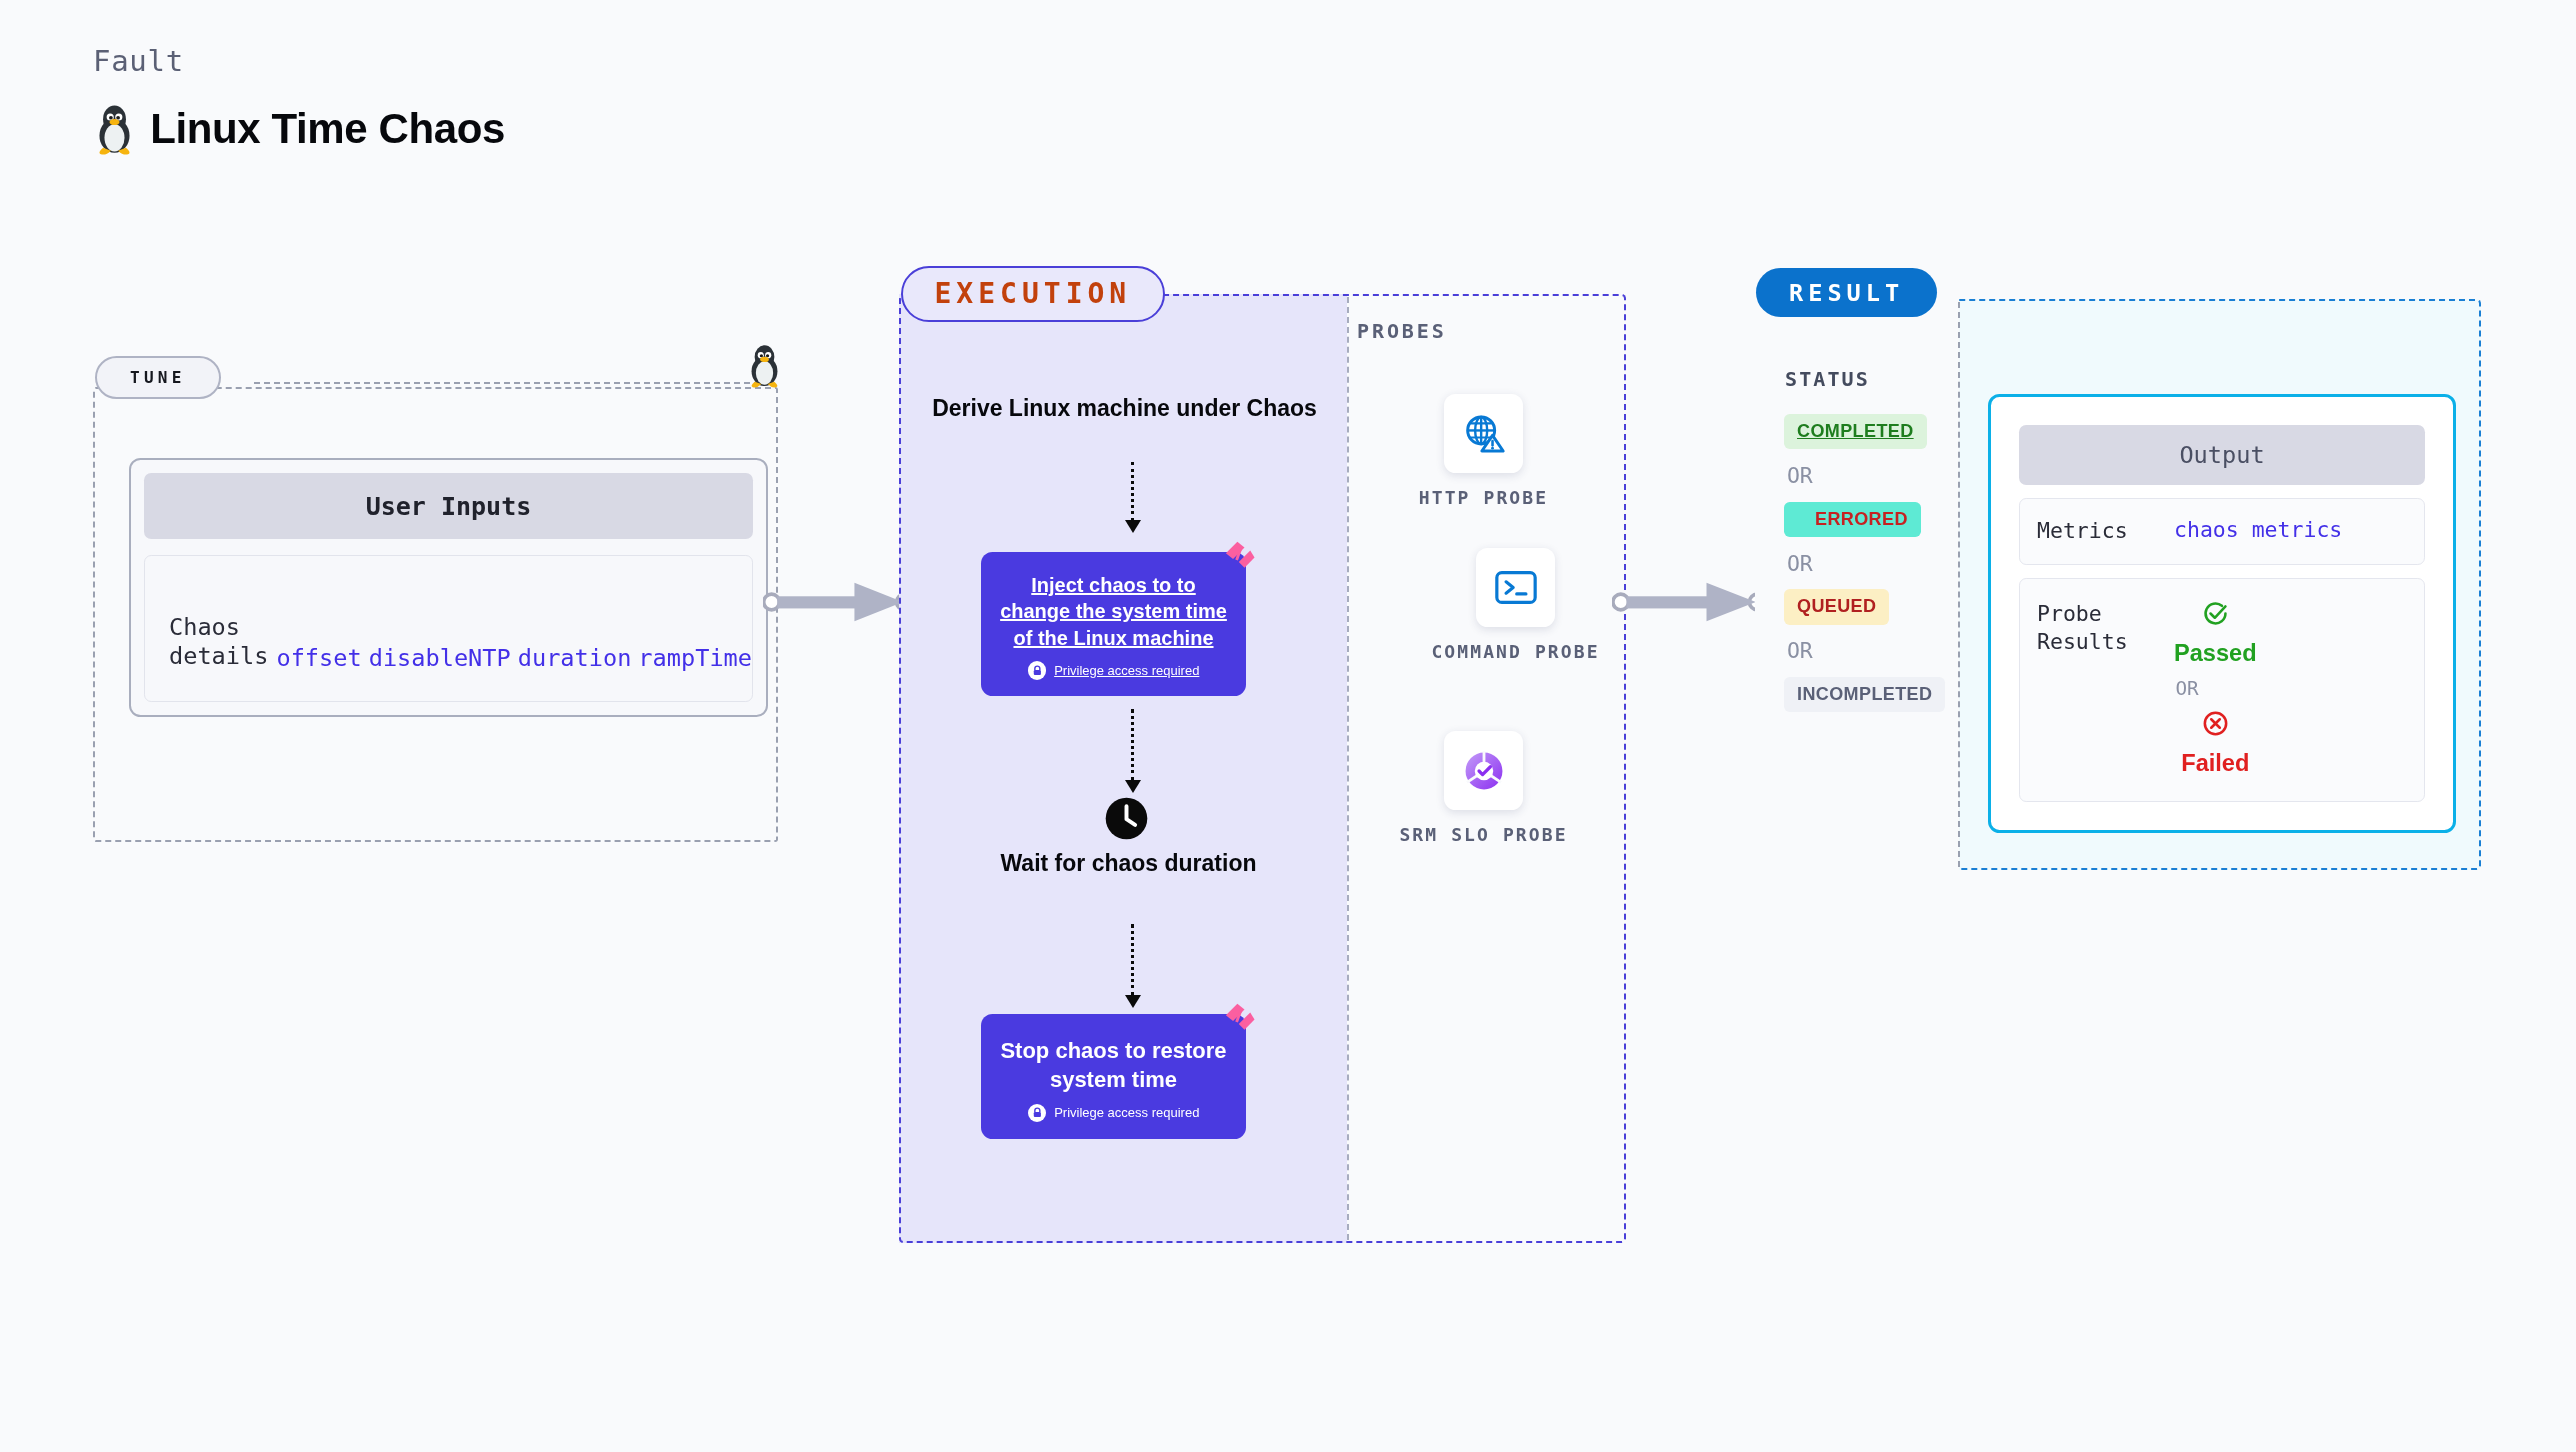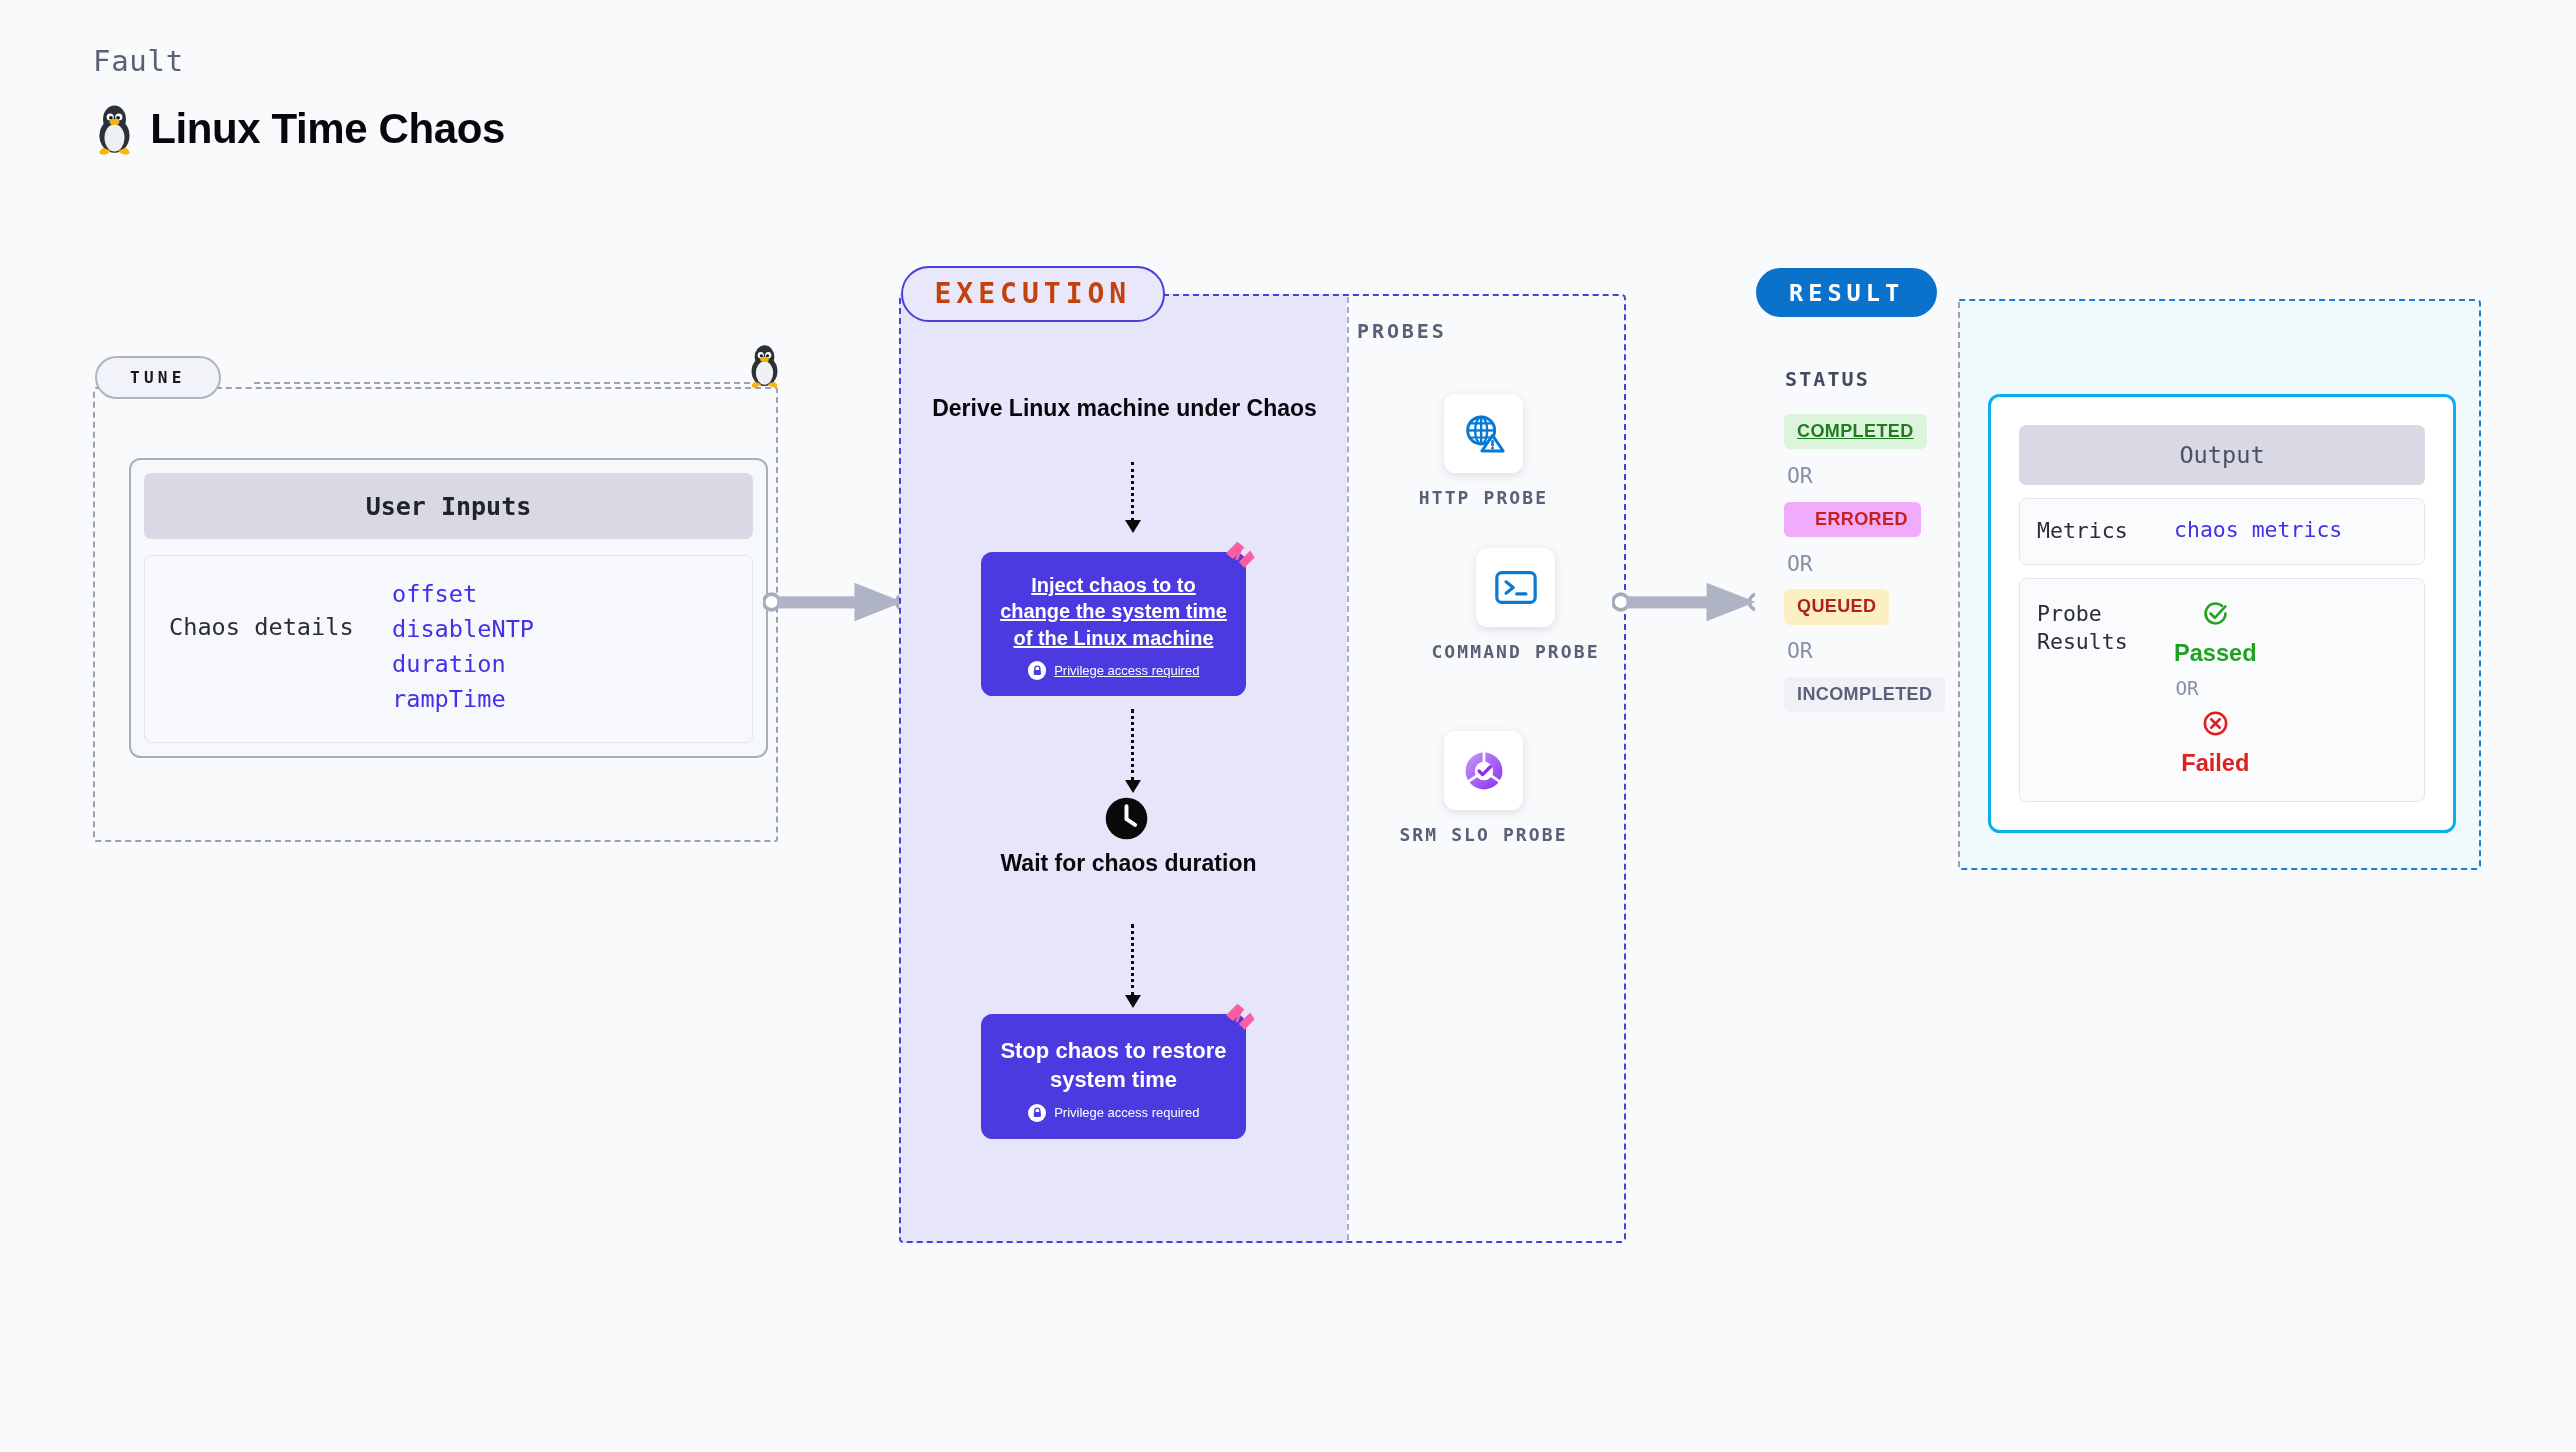--- a/index.html
+++ b/index.html
@@ -35,21 +35,21 @@
   #user-inputs-card{position:absolute;left:129px;top:458px;width:609px;
     background:#F7F8FB;border:2.1px solid #A9AEBE;border-radius:11.5px;padding:13px;}
   #ui-header{background:#D8D9E4;border-radius:7.2px;padding:18.6px 0;text-align:center;}
   #ui-header span{font-family:"DejaVu Sans Mono","Liberation Mono",monospace;
     font-size:25px;font-weight:bold;color:#20222C;}
   #ui-body{margin-top:15.8px;background:#F7F8FB;border:1.4px solid #E2E4EC;
     border-radius:7.2px;padding:24px 0 29px 0;display:flex;}
   #ci-label{width:247px;padding-left:24px;box-sizing:border-box;
     font-family:"DejaVu Sans Mono","Liberation Mono",monospace;
     font-size:23.6px;color:#2A2C38;line-height:1.25;padding-top:33px;}
-  #ci-values{display:flex;flex-direction:column;gap:7px;}
+  #ci-values{display:flex;flex-direction:row;gap:7px;align-items:flex-end;}
   #ci-values span{font-family:"DejaVu Sans Mono","Liberation Mono",monospace;
     font-size:23.6px;color:#4330E8;}
 
   
   .conn{position:absolute;height:50px;}
 
   
   #exec-outer{position:absolute;left:899px;top:294px;width:727px;height:949px;
     border:2.9px dashed #4A3FD8;border-radius:4.3px;box-sizing:border-box;}
   #exec-inner{position:absolute;left:899px;top:294px;width:448px;height:949px;
@@ -332,21 +332,21 @@
 <div id="result-left"></div>
 <div id="result-divider"></div>
 <div id="result-pill">
   <span>RESULT</span>
 </div>
 <div id="status-label">STATUS</div>
 
 <div id="status-list">
   <span class="badge" style="background:#DCF3DC;color:#1E7D1E;text-decoration:underline;">COMPLETED</span>
   <span class="orword">OR</span>
-  <span class="badge" style="background:#f0abfc;color:#C62121;padding-left:31px;">ERRORED</span>
+  <span class="badge" style="background:#5eead4;color:#C62121;padding-left:31px;">ERRORED</span>
   <span class="orword">OR</span>
   <span class="badge" style="background:#FCEFC4;color:#B02020;">QUEUED</span>
   <span class="orword">OR</span>
   <span class="badge" style="background:#EFF1F6;color:#5A6077;">INCOMPLETED</span>
 </div>
 
 <div id="output-card">
   <div id="out-header">
     <span>Output</span>
   </div>

